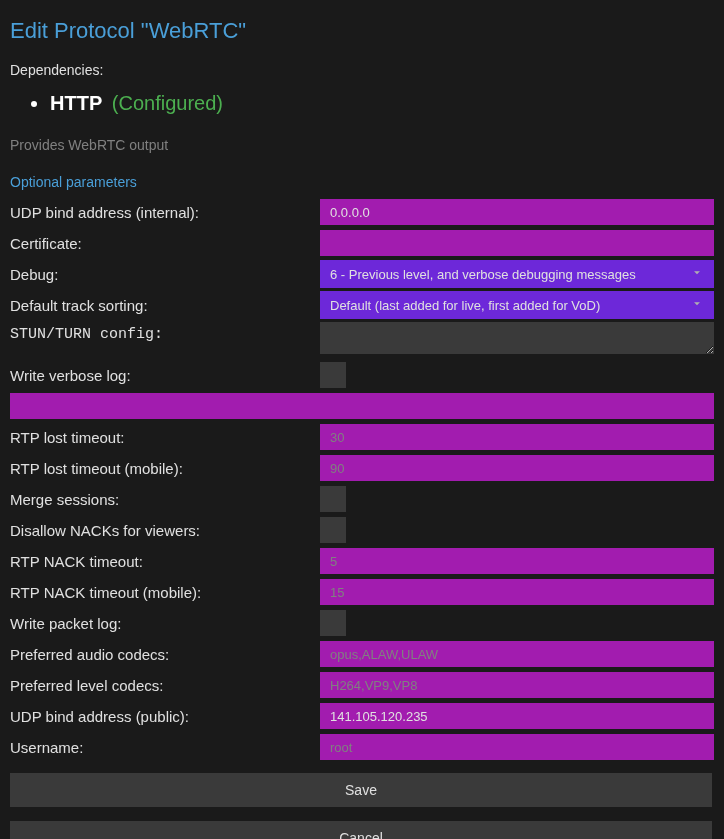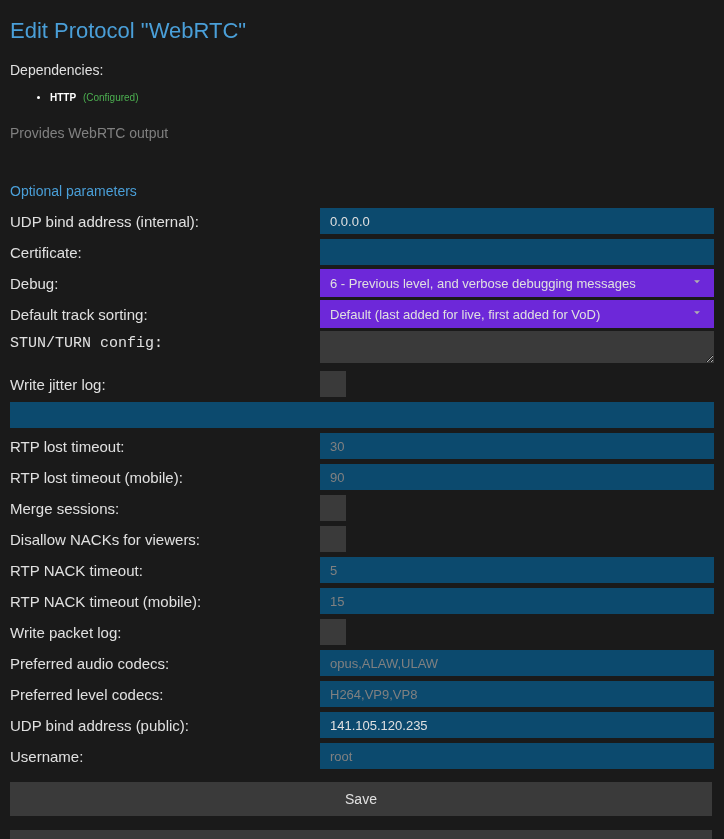--- a/index.html
+++ b/index.html
@@ -28,35 +28,35 @@
       color: #e0e0e0;
     }
     .dep-list {
       list-style: disc;
       padding-left: 40px;
       margin-top: 10px;
       margin-bottom: 18px;
     }
     .dep-item {
       color: #fff;
-      font-size: 10px;
+      font-size: 20px;
       padding: 4px 0;
     }
     .dep-name {
       font-weight: 600;
       color: #fff;
     }
     .dep-status {
       color: #4caf50;
       margin-left: 4px;
     }
     .description {
       color: #808080;
       font-size: 14px;
-      margin-bottom: 42px;
+      margin-bottom: 21px;
     }
     .section-header {
       color: #4a9fd8;
       font-size: 14px;
       margin-bottom: 8px;
     }
     .form-row {
       display: flex;
       align-items: center;
       margin-bottom: 3px;
@@ -72,21 +72,21 @@
       color: #e0e0e0;
       font-size: 15px;
       font-weight: 400;
       padding: 4px 0;
     }
     .input-col {
       flex: 1;
     }
     input[type="text"] {
       width: 100%;
-      background-color: #0c4a6e;
+      background-color: #a21caf;
       border: none;
       color: #e0e0e0;
       padding: 6px 10px;
       font-size: 13px;
       height: 26px;
       outline: none;
     }
     input[type="text"]::placeholder {
       color: #808080;
     }
@@ -225,21 +225,21 @@
 </div>
 
 <div class="form-row multiline">
   <div class="label-col">STUN/TURN config:</div>
   <div class="input-col">
     <textarea rows="1" style=""></textarea>
   </div>
 </div>
 
 <div class="form-row">
-  <div class="label-col">Write jitter log:</div>
+  <div class="label-col">Write verbose log:</div>
   <div class="input-col">
     <div class="checkbox-wrapper"><input type="checkbox" style=""></div>
   </div>
 </div>
 
 <div class="form-row">
   <div class="input-col">
     <input type="text" value="" style="">
   </div>
 </div>

